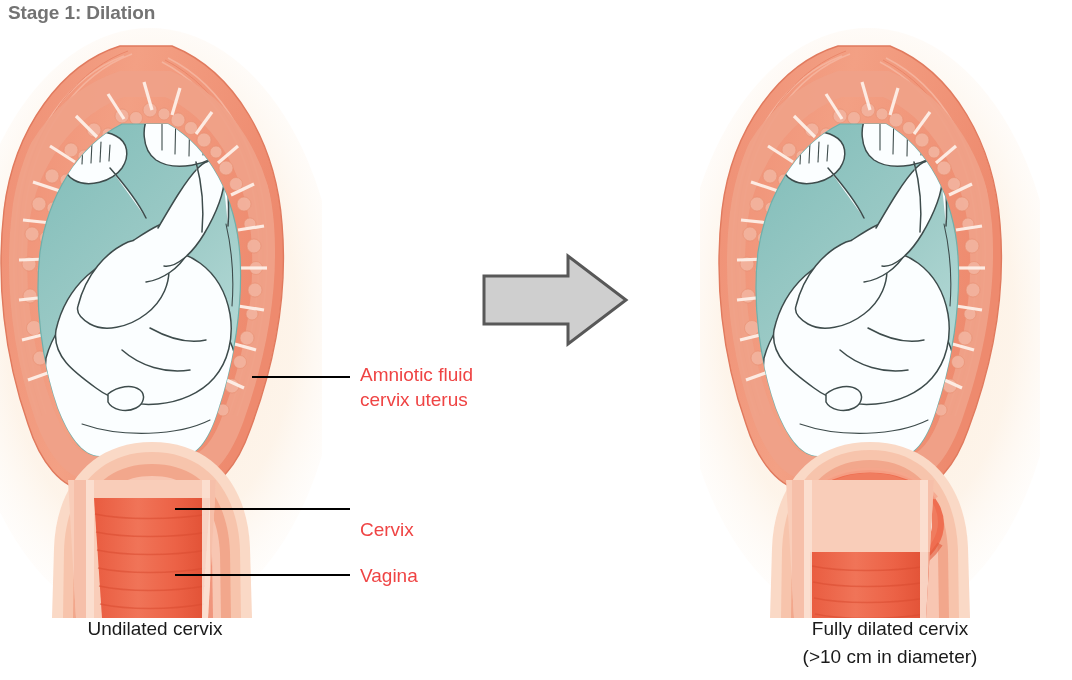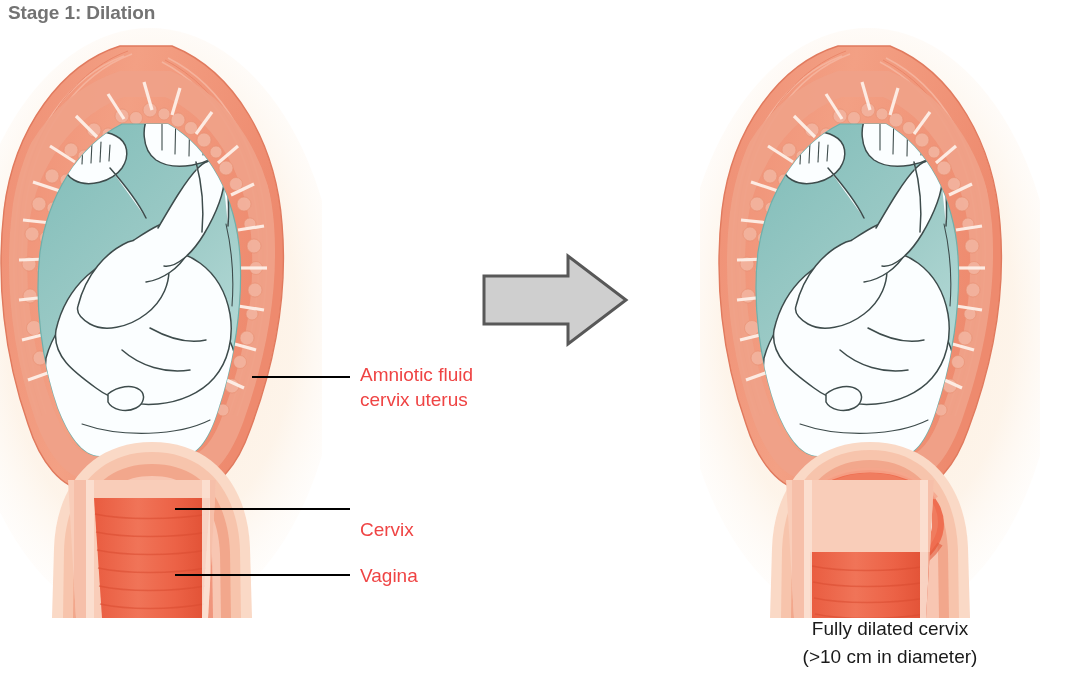--- a/index.html
+++ b/index.html
@@ -565,18 +565,19 @@
   <div class="leader" id="leader-cervix"></div>
   <div class="leader" id="leader-vagina"></div>
 
   <div class="label" id="label-amniotic">
     <div>Amniotic fluid</div>
     <div>cervix uterus</div>
   </div>
   <div class="label" id="label-cervix">Cervix</div>
   <div class="label" id="label-vagina">Vagina</div>
 
+  <div class="caption" id="caption-left">Undilated cervix</div>
   <div class="caption" id="caption-right">
     <div>Fully dilated cervix</div>
     <div>(&gt;10 cm in diameter)</div>
   </div>
 
 </div>
 
 </body></html>

